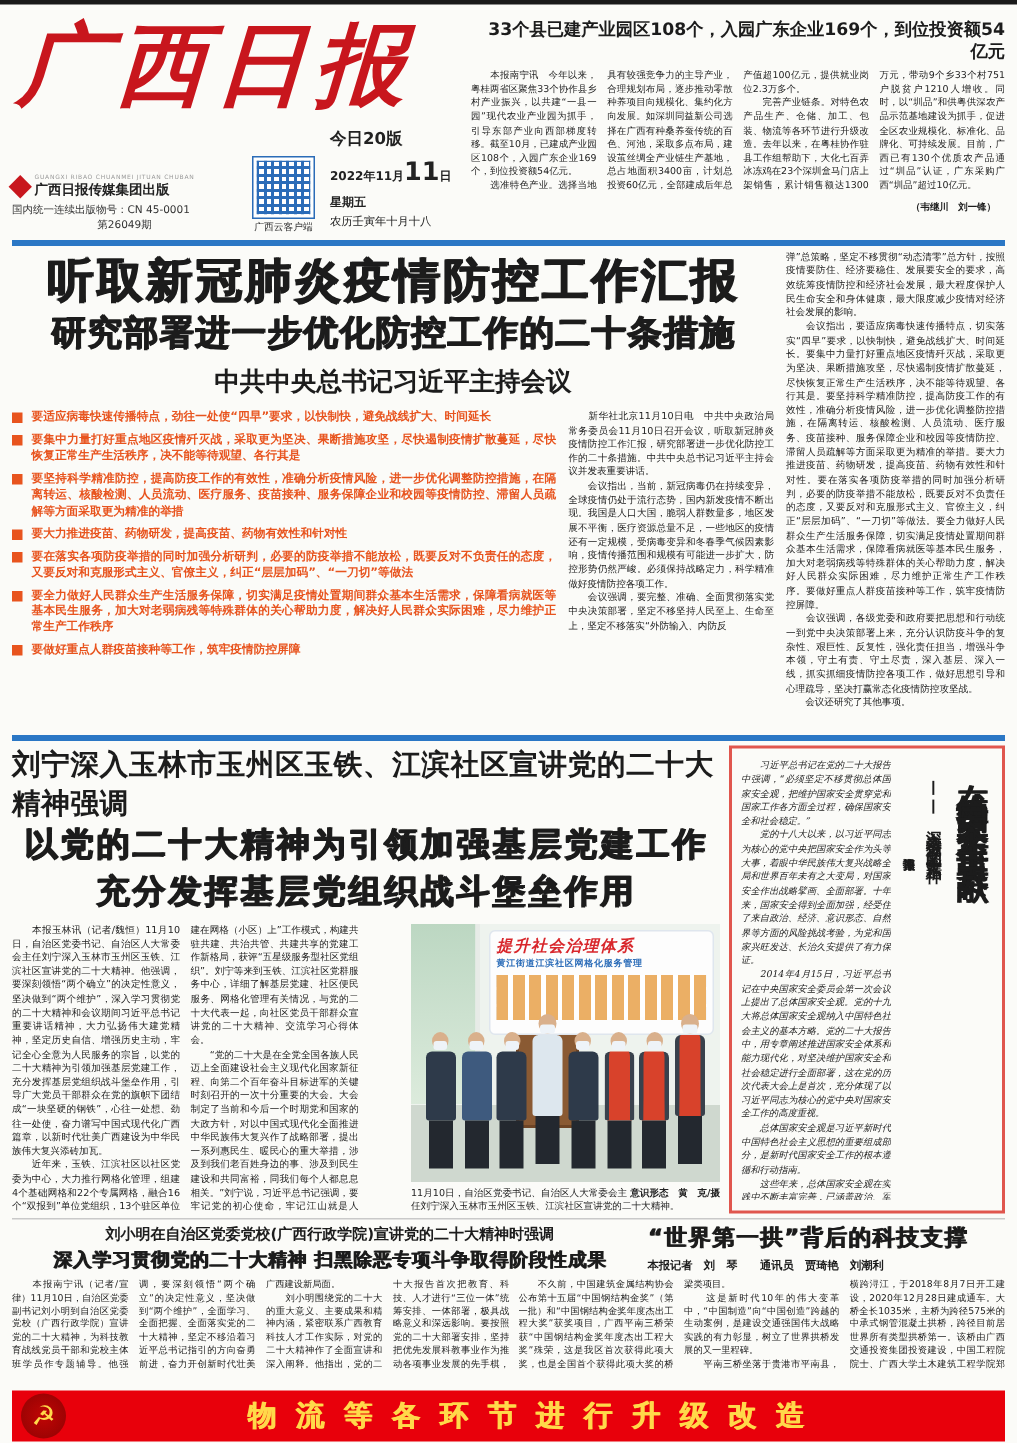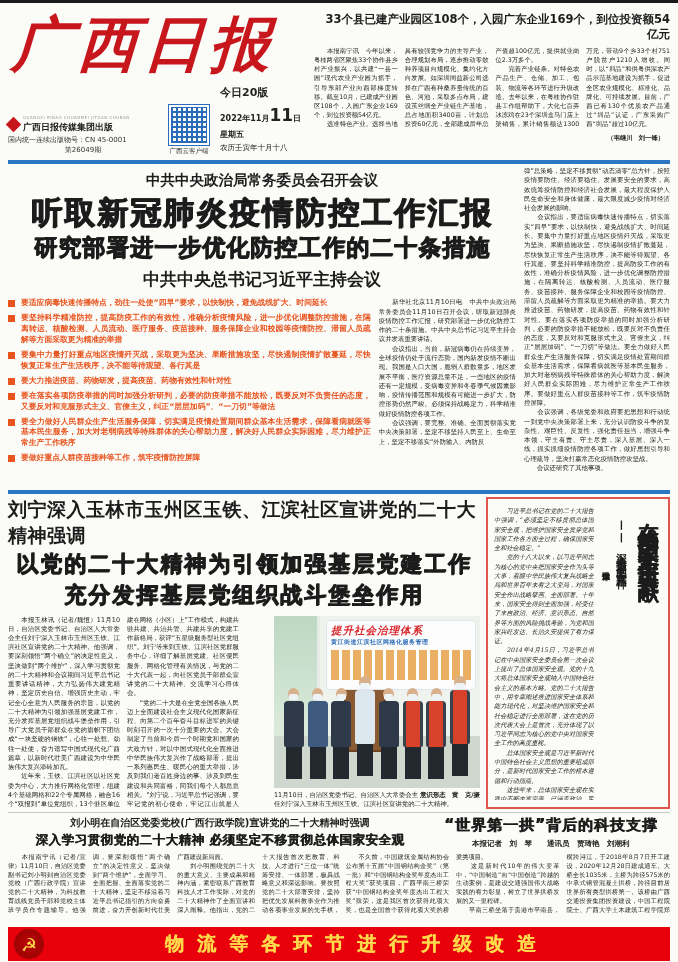--- a/index.html
+++ b/index.html
@@ -111,21 +111,21 @@
   .v { writing-mode:vertical-rl; }
   .combox-byline { font-size:8px; font-weight:bold; padding-top:60px; }
   .combox-sub { font-size:10.5px; font-weight:bold; padding-top:14px; letter-spacing:2px; }
   .combox-title { font-size:21px; font-weight:bold; letter-spacing:4.5px;
     text-shadow:.8px 0 0 currentColor; }
 
   
   .s3 { height:112px; border-top:1px solid #c9c9c9; margin-top:3px; padding-top:3px; }
   .s3-row1 { display:flex; }
   .s3l-head { width:64%; text-align:center; }
-  .s3r-head { width:36%; text-align:center; }
+  .s3r-head { width:36%; }
   .s3-kicker { font-size:10px; font-weight:bold; }
   .s3-headline { font-size:12.5px; font-weight:bold; letter-spacing:.5px; margin-top:2px;
     text-shadow:.7px 0 0 currentColor; }
   .s4-headline { font-size:15px; font-weight:bold; letter-spacing:1px;
     text-shadow:.8px 0 0 currentColor; }
   .s4-byline { font-size:7.5px; font-weight:bold; margin-top:4px; }
   .s3-row2 { display:flex; margin-top:4px; flex:1; }
   .s3-body { width:51%; column-count:4; column-gap:7px; font-size:6.2px; line-height:1.42;
     height:62px; overflow:hidden; padding-right:6px; }
   .s4-body { width:49%; column-count:3; column-gap:7px; font-size:6.2px; line-height:1.42;
@@ -179,29 +179,28 @@
 　　完善产业链条。对特色农产品生产、仓储、加工、包装、物流等各环节进行升级改造。去年以来，在粤桂协作驻县工作组帮助下，大化七百弄冰冻鸡在23个深圳盒马门店上架销售，累计销售额达1300万元，带动9个乡33个村751户脱贫户1210人增收。同时，以“圳品”和供粤供深农产品示范基地建设为抓手，促进全区农业规模化、标准化、品牌化、可持续发展。目前，广西已有130个优质农产品通过“圳品”认证，广东采购广西“圳品”超过10亿元。
 　　突出联农带农效果。粤桂共建产业园都要求建立联农带农机制，共建现代农业产业园通过保底收益、土地流转、务工、入股分红等方式使乡村农户实实在在地增收。如田阳区芒果种植户通过产业园与合作社及种植户签订农产品购销协议，年收购总量达3万吨，果农每年增收6600万元。</div>
       <div class="tr-byline">（韦继川　刘一锋）</div>
     </div>
   </div>
 
   <div class="rule-blue"></div>
 
   <div class="lead">
     <div class="lead-left">
-      <div class="lead-kicker">中共中央政治局常务委员会召开会议</div>
       <div class="lead-h1">听取新冠肺炎疫情防控工作汇报</div>
       <div class="lead-h2">研究部署进一步优化防控工作的二十条措施</div>
       <div class="lead-sub">中共中央总书记习近平主持会议</div>
       <div class="lead-bottom">
         <ul class="bullets">
           <li>要适应病毒快速传播特点，劲往一处使“四早”要求，以快制快，避免战线扩大、时间延长</li>
+          <li>要集中力量打好重点地区疫情歼灭战，采取更为坚决、果断措施攻坚，尽快遏制疫情扩散蔓延，尽快恢复正常生产生活秩序，决不能等待观望、各行其是</li>
           <li>要坚持科学精准防控，提高防疫工作的有效性，准确分析疫情风险，进一步优化调整防控措施，在隔离转运、核酸检测、人员流动、医疗服务、疫苗接种、服务保障企业和校园等疫情防控、滞留人员疏解等方面采取更为精准的举措</li>
-          <li>要集中力量打好重点地区疫情歼灭战，采取更为坚决、果断措施攻坚，尽快遏制疫情扩散蔓延，尽快恢复正常生产生活秩序，决不能等待观望、各行其是</li>
           <li>要大力推进疫苗、药物研发，提高疫苗、药物有效性和针对性</li>
           <li>要在落实各项防疫举措的同时加强分析研判，必要的防疫举措不能放松，既要反对不负责任的态度，又要反对和克服形式主义、官僚主义，纠正“层层加码”、“一刀切”等做法</li>
           <li>要全力做好人民群众生产生活服务保障，切实满足疫情处置期间群众基本生活需求，保障看病就医等基本民生服务，加大对老弱病残等特殊群体的关心帮助力度，解决好人民群众实际困难，尽力维护正常生产工作秩序</li>
           <li>要做好重点人群疫苗接种等工作，筑牢疫情防控屏障</li>
         </ul>
         <div class="xinhua pre just">　　新华社北京11月10日电　中共中央政治局常务委员会11月10日召开会议，听取新冠肺炎疫情防控工作汇报，研究部署进一步优化防控工作的二十条措施。中共中央总书记习近平主持会议并发表重要讲话。
 　　会议指出，当前，新冠病毒仍在持续变异，全球疫情仍处于流行态势，国内新发疫情不断出现。我国是人口大国，脆弱人群数量多，地区发展不平衡，医疗资源总量不足，一些地区的疫情还有一定规模，受病毒变异和冬春季气候因素影响，疫情传播范围和规模有可能进一步扩大，防控形势仍然严峻。必须保持战略定力，科学精准做好疫情防控各项工作。
 　　会议强调，要完整、准确、全面贯彻落实党中央决策部署，坚定不移坚持人民至上、生命至上，坚定不移落实“外防输入、内防反</div>
       </div>
     </div>
@@ -291,21 +290,21 @@
       <div class="combox-byline v">本报评论员</div>
       <div class="combox-sub v">——深入学习贯彻党的二十大精神⑩</div>
       <div class="combox-title v">在维护国家安全上作出更大贡献</div>
     </div>
   </div>
 
   <div class="s3">
     <div class="s3-row1">
       <div class="s3l-head">
         <div class="s3-kicker">刘小明在自治区党委党校(广西行政学院)宣讲党的二十大精神时强调</div>
-        <div class="s3-headline">深入学习贯彻党的二十大精神 必须坚定不移贯彻总体国家安全观</div>
+        <div class="s3-headline">深入学习贯彻党的二十大精神 扫黑除恶专项斗争取得阶段性成果</div>
       </div>
       <div class="s3r-head">
         <div class="s4-headline">“世界第一拱”背后的科技支撑</div>
         <div class="s4-byline">本报记者　刘　琴　　通讯员　贾琦艳　刘潮利</div>
       </div>
     </div>
     <div class="s3-row2">
       <div class="s3-body pre just">　　本报南宁讯（记者/宣律）11月10日，自治区党委副书记刘小明到自治区党委党校（广西行政学院）宣讲党的二十大精神，为科技教育战线党员干部和党校主体班学员作专题辅导。他强调，要深刻领悟“两个确立”的决定性意义，坚决做到“两个维护”，全面学习、全面把握、全面落实党的二十大精神，坚定不移沿着习近平总书记指引的方向奋勇前进，奋力开创新时代壮美广西建设新局面。
 　　刘小明围绕党的二十大的重大意义、主要成果和精神内涵，紧密联系广西教育科技人才工作实际，对党的二十大精神作了全面宣讲和深入阐释。他指出，党的二十大报告首次把教育、科技、人才进行“三位一体”统筹安排、一体部署，极具战略意义和深远影响。要按照党的二十大部署安排，坚持把优先发展科教事业作为推动各项事业发展的先手棋，大力实施科教振兴战略，以科教振兴赋能新时代壮美广西建设。
 　　刘小明强调，要坚持教育优先发展，落实立德树人根本任务，推动基础教育优质均衡发展，大力发展特色职业教育，加快推进高等教育内涵式发展，全面提升教师队伍建设水平。（下转第二版）</div>

